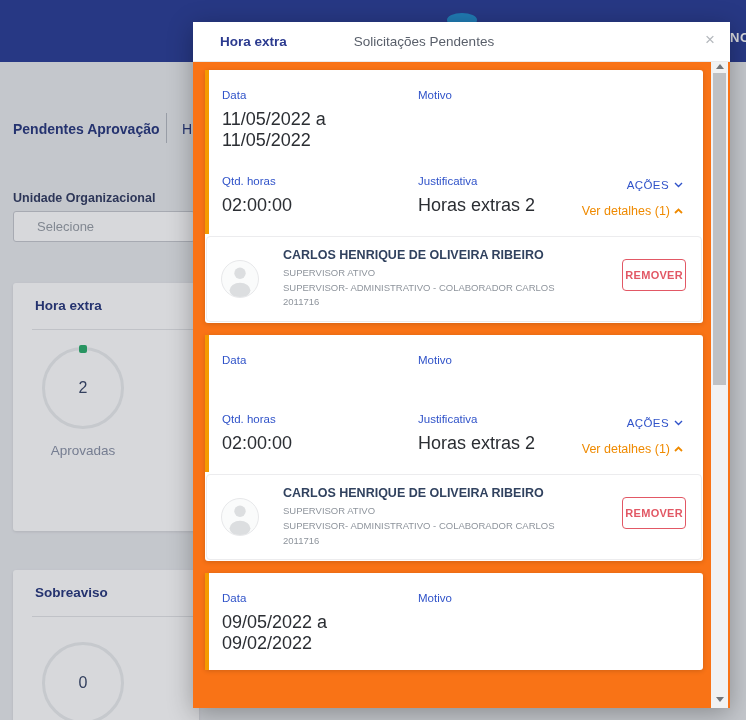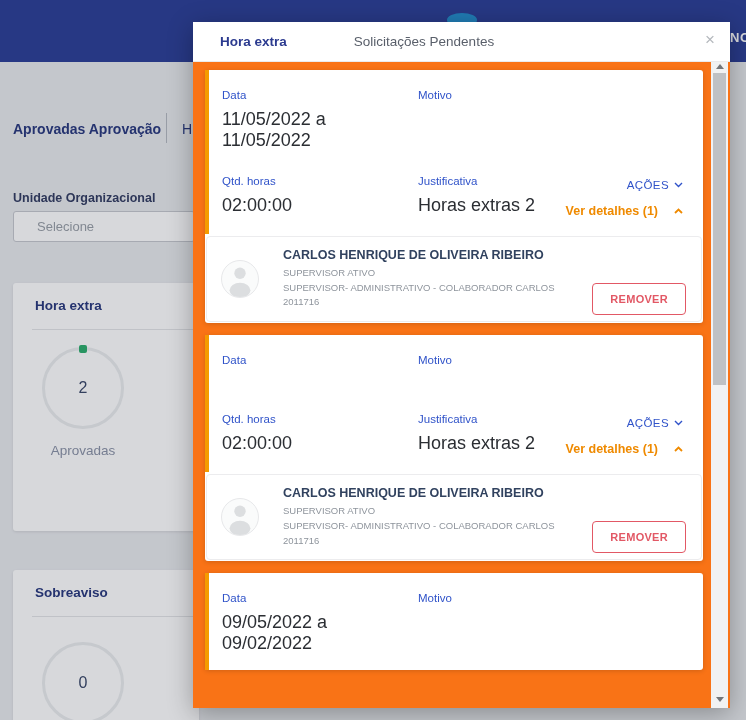--- a/index.html
+++ b/index.html
@@ -53,52 +53,52 @@
   .cbx-label { position:absolute; left:40px; top:10px; font-size:12.5px; color:#2d3a8f; }
   .modal-list { position:relative; flex:1; overflow:hidden; background:#f97316; padding:8px 31px 0 12px; }
   
   .req-card { width:498px; background:#fff; border-radius:3px; box-shadow:0 1px 5px rgba(0,0,0,0.16); margin-bottom:12px; }
   .req-summary { border-left:4px solid #f59b00; padding:19px 20px 16px 13px;
                  display:grid; grid-template-columns:196px 1fr auto; row-gap:24px; }
   .field-label { color:#3053c9; font-size:11.5px; margin-bottom:8px; }
   .field-value { color:#2b2e33; font-size:18px; min-height:15px; }
   .actions-cell { text-align:right; min-width:100px; }
   .acoes-link { color:#3053c9; font-size:11.5px; letter-spacing:0.4px; cursor:pointer; display:inline-flex; align-items:center; gap:5px; }
-  .verdet-link { color:#ef8a00; font-size:12.5px; font-weight:bold; margin-top:11px; cursor:pointer; display:flex; justify-content:flex-end; align-items:center; gap:16px; }
+  .verdet-link { color:#ef8a00; font-size:12.5px; font-weight:normal; margin-top:11px; cursor:pointer; display:flex; justify-content:flex-end; align-items:center; gap:4px; }
   .req-details { padding:2px 1px 1px; }
   .person-card { border:1px solid #ececee; border-radius:4px; padding:11px 14px; display:flex; gap:24px; position:relative; min-height:80px; align-items:center; }
   .avatar { width:38px; height:38px; border-radius:50%; background:#fafbfb; border:1px solid #e7e8ea; overflow:hidden; flex:none;
             display:flex; align-items:flex-end; justify-content:center; }
   .p-info { max-width:340px; }
   .p-name { color:#31425f; font-weight:bold; font-size:12.5px; margin-bottom:4px; }
   .p-sub { color:#8e949c; font-size:9.5px; line-height:1.55; }
   .remove-btn { position:absolute; right:15px; top:22px; border:1px solid #e25865; color:#e25865; background:#fff;
-                font-size:11px; font-weight:bold; padding:9px 17px; border-radius:4px; letter-spacing:0.3px; cursor:pointer;
-                font-family:"Liberation Sans", sans-serif;margin-top:24px; }
+                font-size:11px; font-weight:bold; padding:9px 2px; border-radius:4px; letter-spacing:0.3px; cursor:pointer;
+                font-family:"Liberation Sans", sans-serif; }
   
   .scrollbar { position:absolute; right:2px; top:-3px; bottom:0; width:17px; background:#f1f2f3; }
   .sb-arrow { position:absolute; left:0; width:17px; height:14px; display:flex; align-items:center; justify-content:center; cursor:pointer; }
   .sb-up { top:0; } .sb-down { bottom:2px; }
   .tri-up { width:0; height:0; border-left:4px solid transparent; border-right:4px solid transparent; border-bottom:5px solid #73767a; }
   .tri-down { width:0; height:0; border-left:4px solid transparent; border-right:4px solid transparent; border-top:5px solid #73767a; }
   .sb-thumb { position:absolute; left:2px; top:14px; width:13px; height:312px; background:#bfc1c4; cursor:pointer; }
   .modal-footer { height:58px; flex:none; background:#fff; position:relative; border-top:1px solid #efefef; box-shadow:0 -2px 8px rgba(0,0,0,0.05); }
   .fechar-btn { position:absolute; right:27px; top:16px; background:#fff; border:1px solid #c9cbce; border-radius:2px;
                 color:#41474f; font-size:11.5px; padding:9px 16px; cursor:pointer; letter-spacing:0.3px;
                 font-family:"Liberation Sans", sans-serif; }
   .chev { display:inline-block; }
 </style>
 </head>
 <body>
 
 <div class="bg-header"></div>
 <div class="logo-dot"></div>
 <div class="nc-text">NC</div>
 
-<div class="nav-title">Aprovadas Aprovação</div>
+<div class="nav-title">Pendentes Aprovação</div>
 <div class="nav-divider"></div>
 <div class="nav-partial">H</div>
 
 <div class="uo-label">Unidade Organizacional</div>
 <div class="uo-select">
   <span>Selecione</span>
 </div>
 
 <div class="panel panel-hora">
   <div class="panel-title">Hora extra</div>

